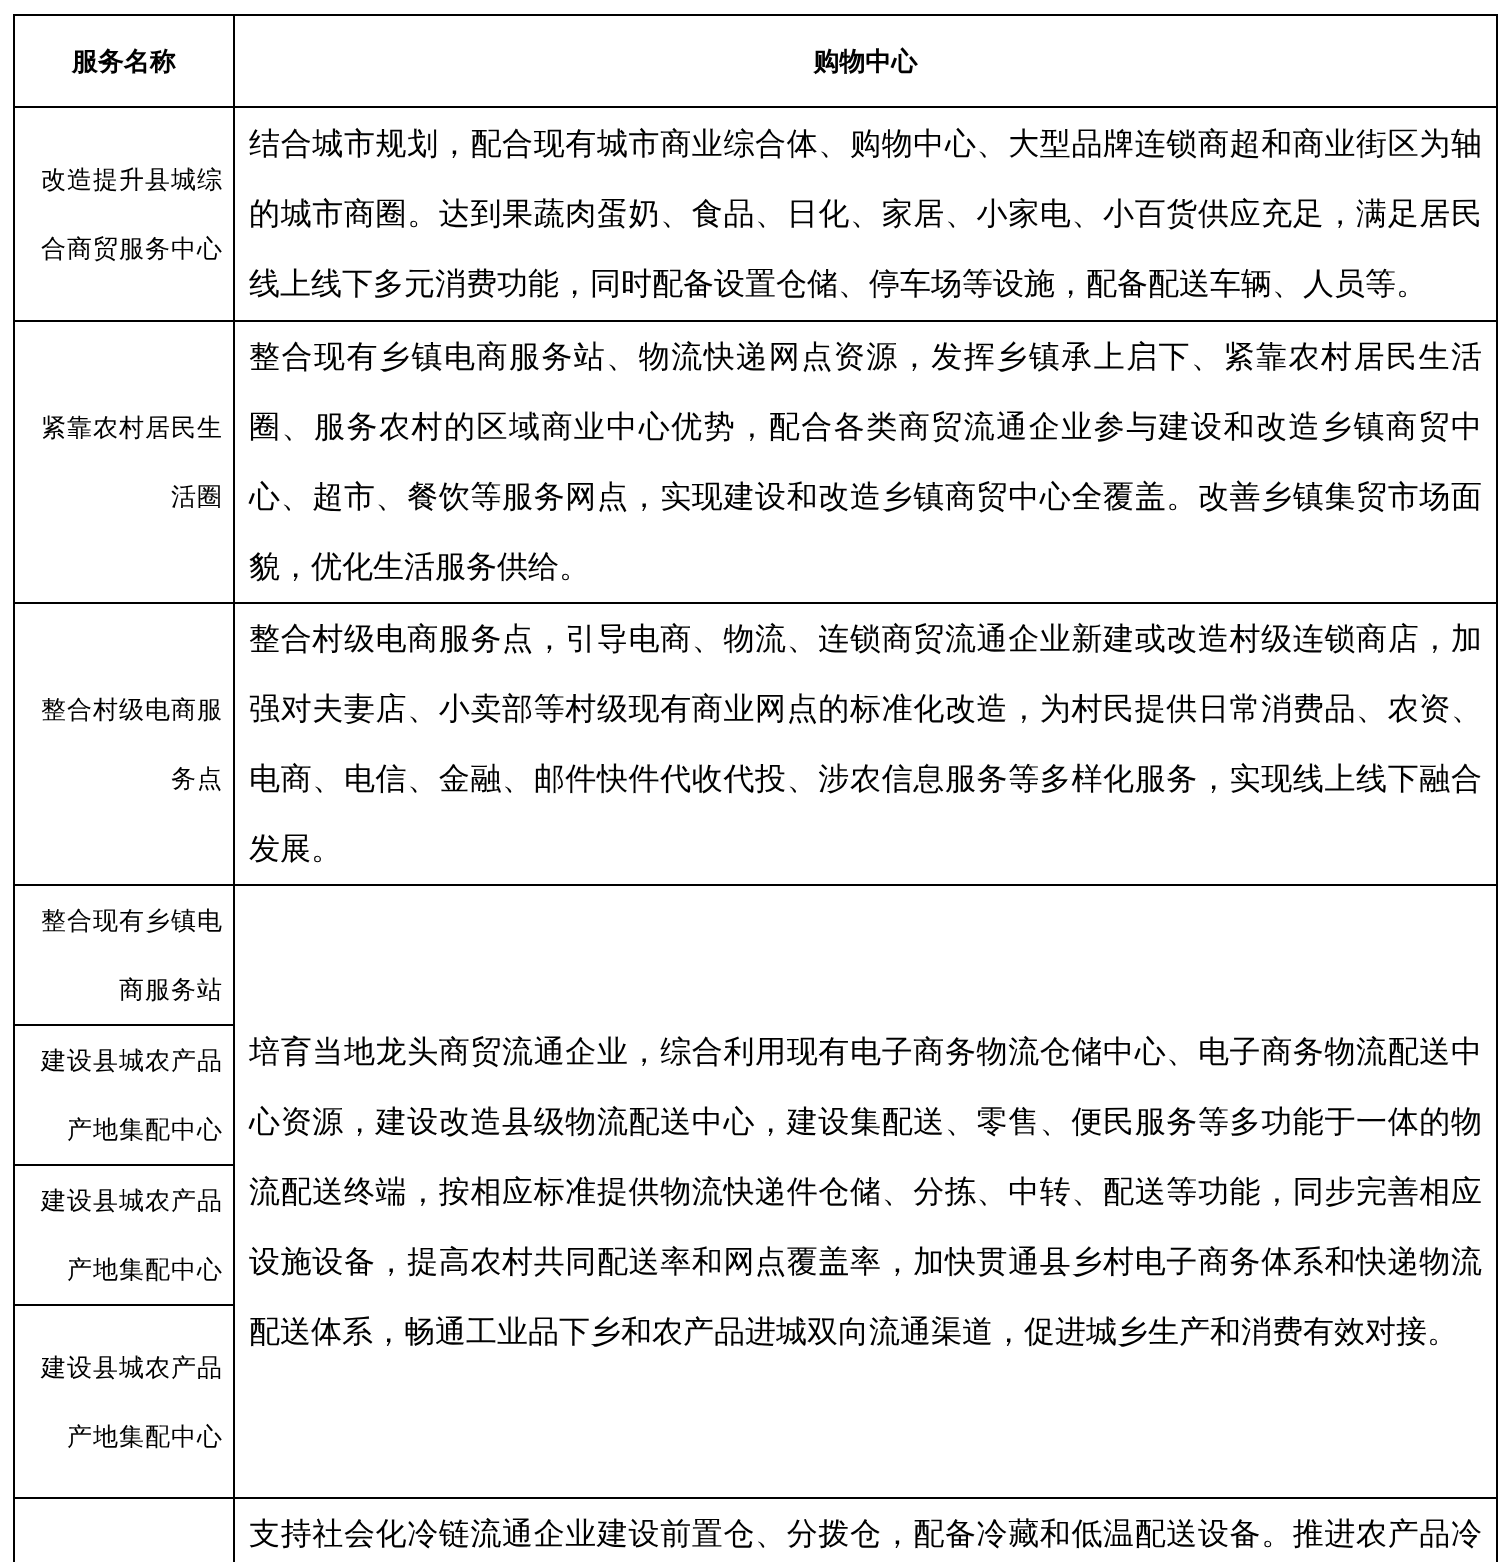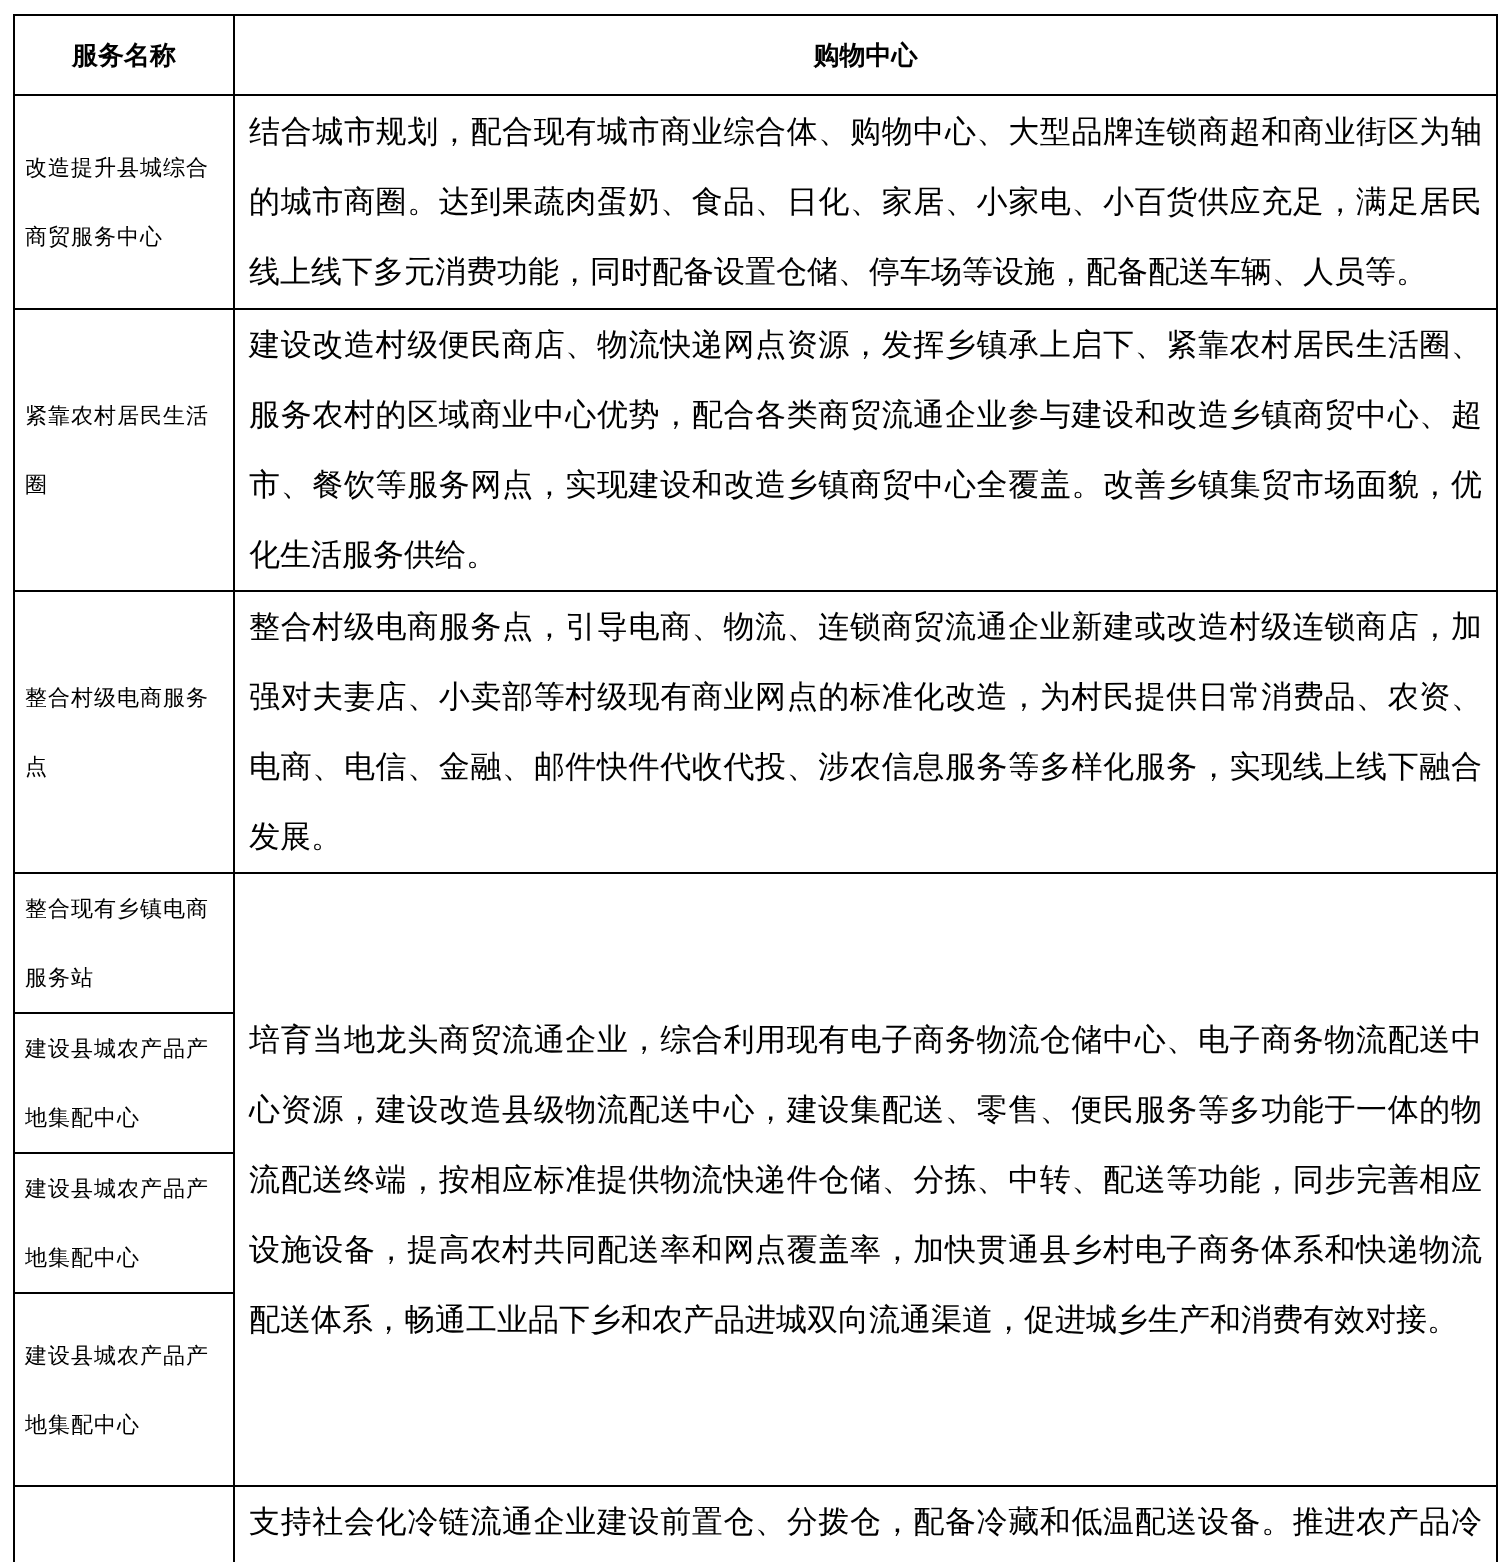--- a/index.html
+++ b/index.html
@@ -32,35 +32,35 @@
     overflow: hidden;
   }
   th.hdr {
     font-size: 26px;
     font-weight: bold;
     text-align: center;
     line-height: 34px;
     padding: 0 6px;
   }
   td.name {
-    font-size: 22px;
+    font-size: 25px;
     letter-spacing: 1px;
-    text-align: left;
+    text-align: right;
     line-height: 69px;
     padding: 0 10px;
     margin-left: 46px;
   }
   td.content {
     font-size: 31px;
     text-align: justify;
     line-height: 70px;
     padding: 0 14px;
   }
   
-  tr.rh  { height: 80px;  }
+  tr.rh  { height: 92px;  }
   tr.r1  { height: 214px; }
   tr.r2  { height: 224px; }
   tr.r3  { height: 213px; }
   tr.r4  { height: 132px; }
   tr.r5  { height: 132px; }
   tr.r6  { height: 131px; }
   tr.r7  { height: 193px; }
   tr.r8  { height: 212px; }
 </style>
 </head>
@@ -79,21 +79,21 @@
       <th class="hdr">购物中心</th>
     </tr>
 
     <tr class="r1">
       <td class="name">改造提升县城综合商贸服务中心</td>
       <td class="content">结合城市规划，配合现有城市商业综合体、购物中心、大型品牌连锁商超和商业街区为轴的城市商圈。达到果蔬肉蛋奶、食品、日化、家居、小家电、小百货供应充足，满足居民线上线下多元消费功能，同时配备设置仓储、停车场等设施，配备配送车辆、人员等。</td>
     </tr>
 
     <tr class="r2">
       <td class="name">紧靠农村居民生活圈</td>
-      <td class="content">建设改造村级便民商店、物流快递网点资源，发挥乡镇承上启下、紧靠农村居民生活圈、服务农村的区域商业中心优势，配合各类商贸流通企业参与建设和改造乡镇商贸中心、超市、餐饮等服务网点，实现建设和改造乡镇商贸中心全覆盖。改善乡镇集贸市场面貌，优化生活服务供给。</td>
+      <td class="content">整合现有乡镇电商服务站、物流快递网点资源，发挥乡镇承上启下、紧靠农村居民生活圈、服务农村的区域商业中心优势，配合各类商贸流通企业参与建设和改造乡镇商贸中心、超市、餐饮等服务网点，实现建设和改造乡镇商贸中心全覆盖。改善乡镇集贸市场面貌，优化生活服务供给。</td>
     </tr>
 
     <tr class="r3">
       <td class="name">整合村级电商服务点</td>
       <td class="content">整合村级电商服务点，引导电商、物流、连锁商贸流通企业新建或改造村级连锁商店，加强对夫妻店、小卖部等村级现有商业网点的标准化改造，为村民提供日常消费品、农资、电商、电信、金融、邮件快件代收代投、涉农信息服务等多样化服务，实现线上线下融合发展。</td>
     </tr>
 
     <tr class="r4">
       <td class="name">整合现有乡镇电商服务站</td>
       <td class="content" rowspan="4">培育当地龙头商贸流通企业，综合利用现有电子商务物流仓储中心、电子商务物流配送中心资源，建设改造县级物流配送中心，建设集配送、零售、便民服务等多功能于一体的物流配送终端，按相应标准提供物流快递件仓储、分拣、中转、配送等功能，同步完善相应设施设备，提高农村共同配送率和网点覆盖率，加快贯通县乡村电子商务体系和快递物流配送体系，畅通工业品下乡和农产品进城双向流通渠道，促进城乡生产和消费有效对接。</td>

